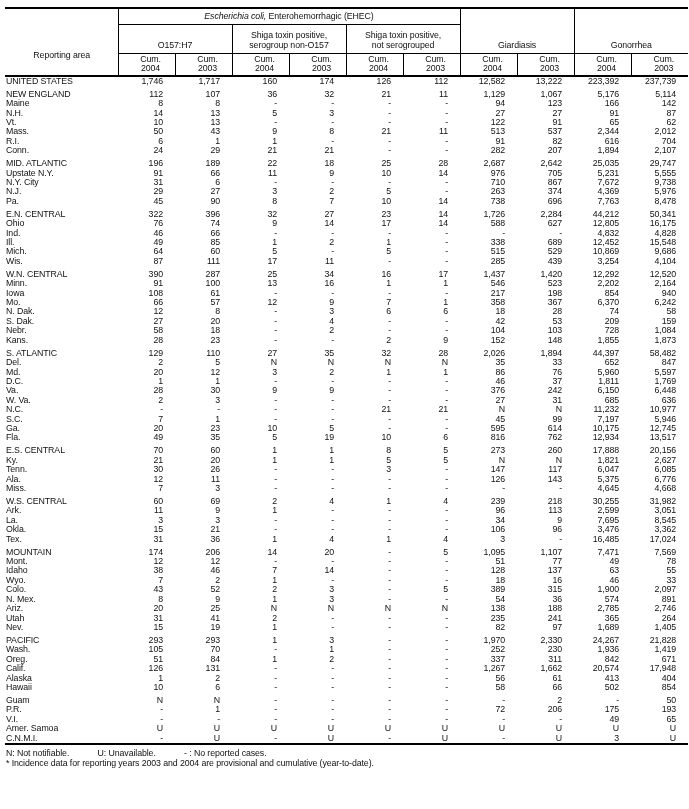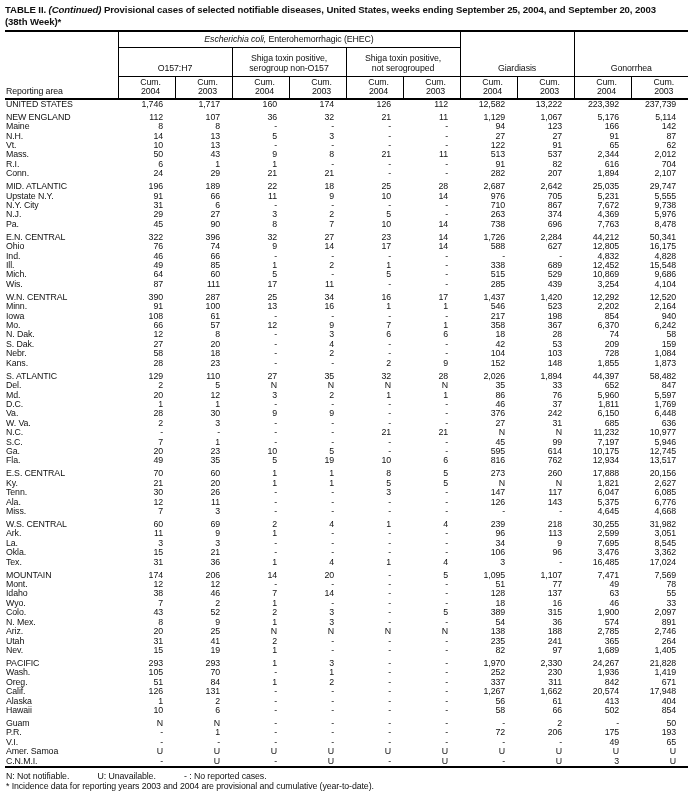--- a/index.html
+++ b/index.html
@@ -35,22 +35,22 @@
   thead th {
     font-weight: normal;
     font-size: 8.8px;
     line-height: 9.6px;
     padding: 8px;
     vertical-align: bottom;
     text-align: center;
     letter-spacing: -0.1px;
   }
   .th-area {
-    text-align: left;
-    padding: 0 0 1px 1px;
+    text-align: center;
+    padding: 0 0 14px 1px;
     border-bottom: 2px solid #000;
   }
   .th-ehec {
     border-left: 1px solid #000;
     border-right: 1px solid #000;
     border-bottom: 1px solid #000;
     padding: 3px 0 2px 0;
   }
   .th-disease {
     border-left: 1px solid #000;
@@ -90,21 +90,20 @@
     padding-left: 1px;
   }
   .fn-seg { display: inline-block; }
   .fn-seg + .fn-seg { margin-left: 26px; }
 </style>
 </head>
 <body>
 
 <div class="page">
 
-  <div class="title"><span>TABLE II.</span><span class="cont"> (Continued) </span><span>Provisional cases of selected notifiable diseases, United States, weeks ending September 25, 2004, and September 20, 2003</span><br><span>(38th Week)*</span></div>
 
   <table>
     <colgroup>
       <col class="c-area">
       <col class="c-num">
         <col class="c-num">
         <col class="c-num">
         <col class="c-num">
         <col class="c-num">
       <col class="c-num">

